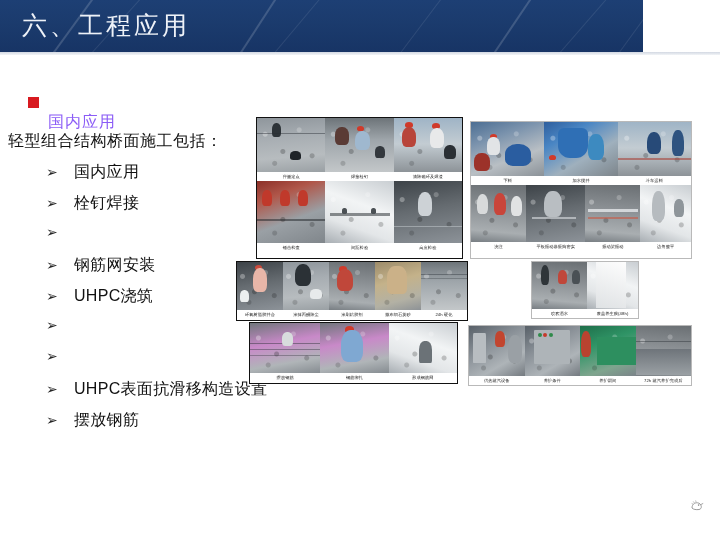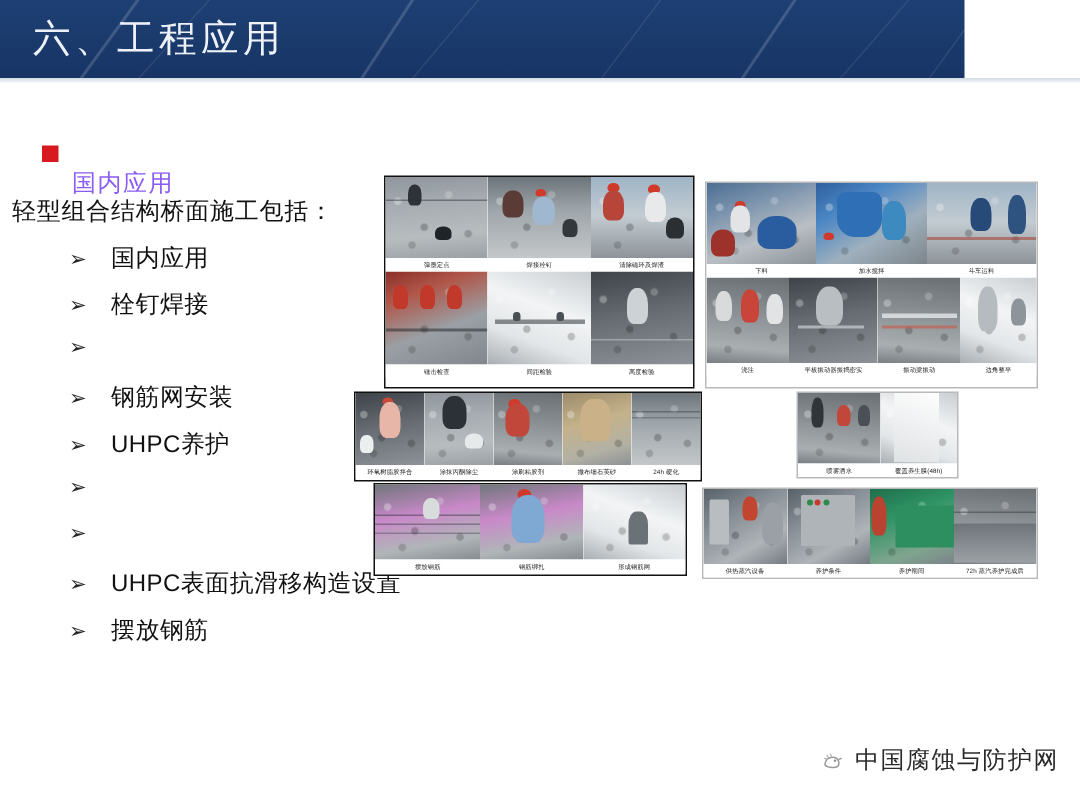--- a/index.html
+++ b/index.html
@@ -258,21 +258,21 @@
   </div>
   <div class="bullet-item">
     <span class="bullet-arrow">➢</span>
   </div>
   <div class="bullet-item">
     <span class="bullet-arrow">➢</span>
     <span class="bullet-text">钢筋网安装</span>
   </div>
   <div class="bullet-item">
     <span class="bullet-arrow">➢</span>
-    <span class="bullet-text">UHPC养护</span>
+    <span class="bullet-text">UHPC浇筑</span>
   </div>
   <div class="bullet-item">
     <span class="bullet-arrow">➢</span>
   </div>
   <div class="bullet-item">
     <span class="bullet-arrow">➢</span>
   </div>
   <div class="bullet-item">
     <span class="bullet-arrow">➢</span>
     <span class="bullet-text">UHPC表面抗滑移构造设置</span>
@@ -569,21 +569,20 @@
 
 <div id="watermark">
   <div id="watermark-icon">
     <svg width="17" height="17" viewBox="0 0 17 17" aria-hidden="true">
       <path d="M3 11 C3 7.5 5.5 5.5 8.5 5.8 C10.5 6 12 7.5 12.3 9.5 C12.5 11 11.5 12.3 10 12.5 C7 12.9 4.5 12.5 3 11 Z" fill="none" stroke="#9a9a9a" stroke-width="1"></path>
       <circle cx="9.6" cy="8.1" r="0.8" fill="#8a8a8a"></circle>
       <path d="M11.8 7.6 L14.2 6.4" stroke="#9a9a9a" stroke-width="0.9" fill="none"></path>
       <path d="M4.2 4.4 L5.6 6.2 M6.6 3.4 L7.3 5.6 M2.6 6.4 L4.6 7.4" stroke="#b0b0b0" stroke-width="0.8" fill="none"></path>
     </svg>
   </div>
-  <div id="watermark-text">中国腐蚀与防护网</div>
 </div>
 
 <div id="footer-bar">
   <div class="fdeco" style="left:70px;"></div>
   <div class="fdeco" style="left:168px;"></div>
   <div class="fdeco" style="left:390px;"></div>
   <div class="fdeco" style="left:500px;"></div>
   <div class="fdeco" style="left:640px;"></div>
 </div>
 

